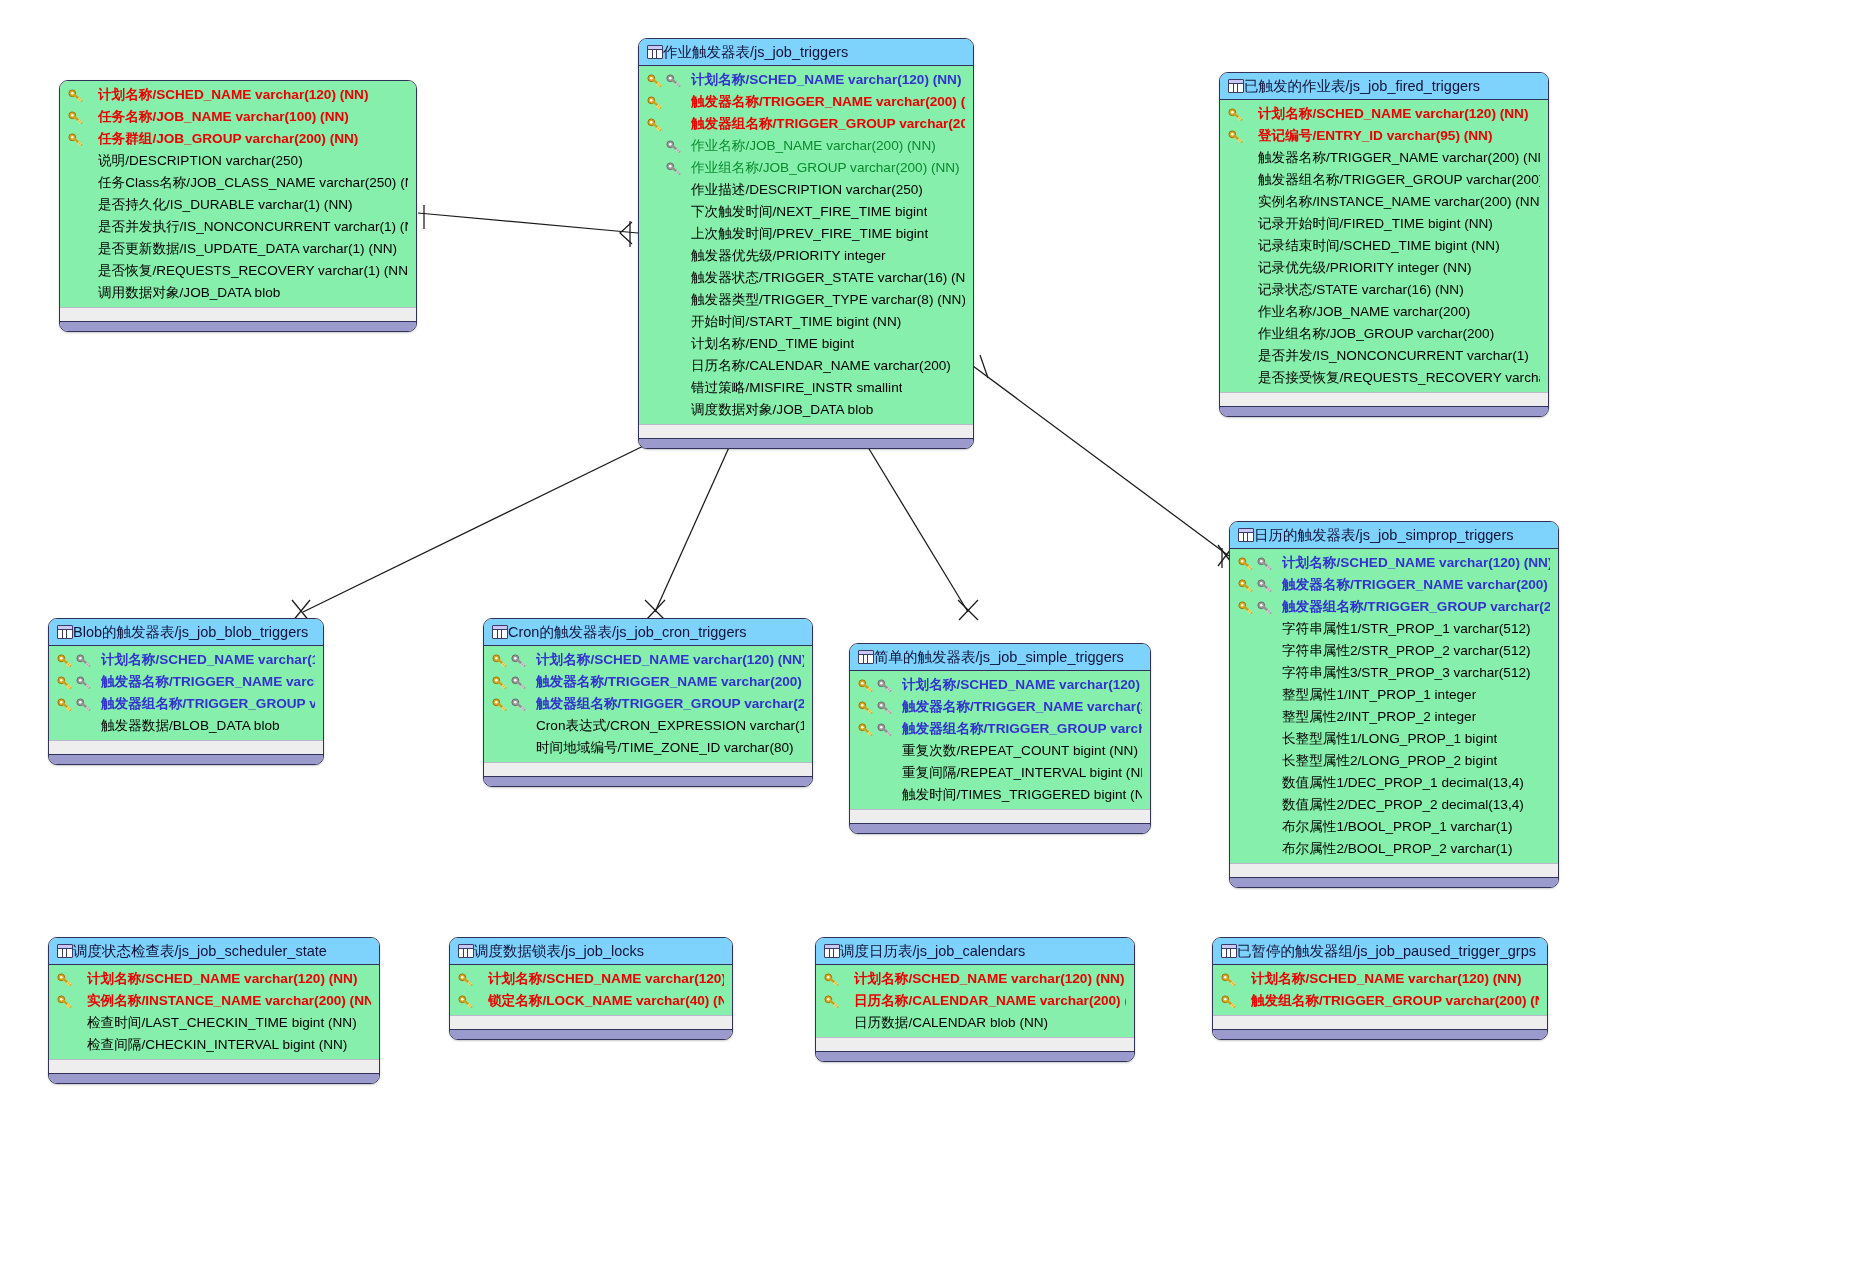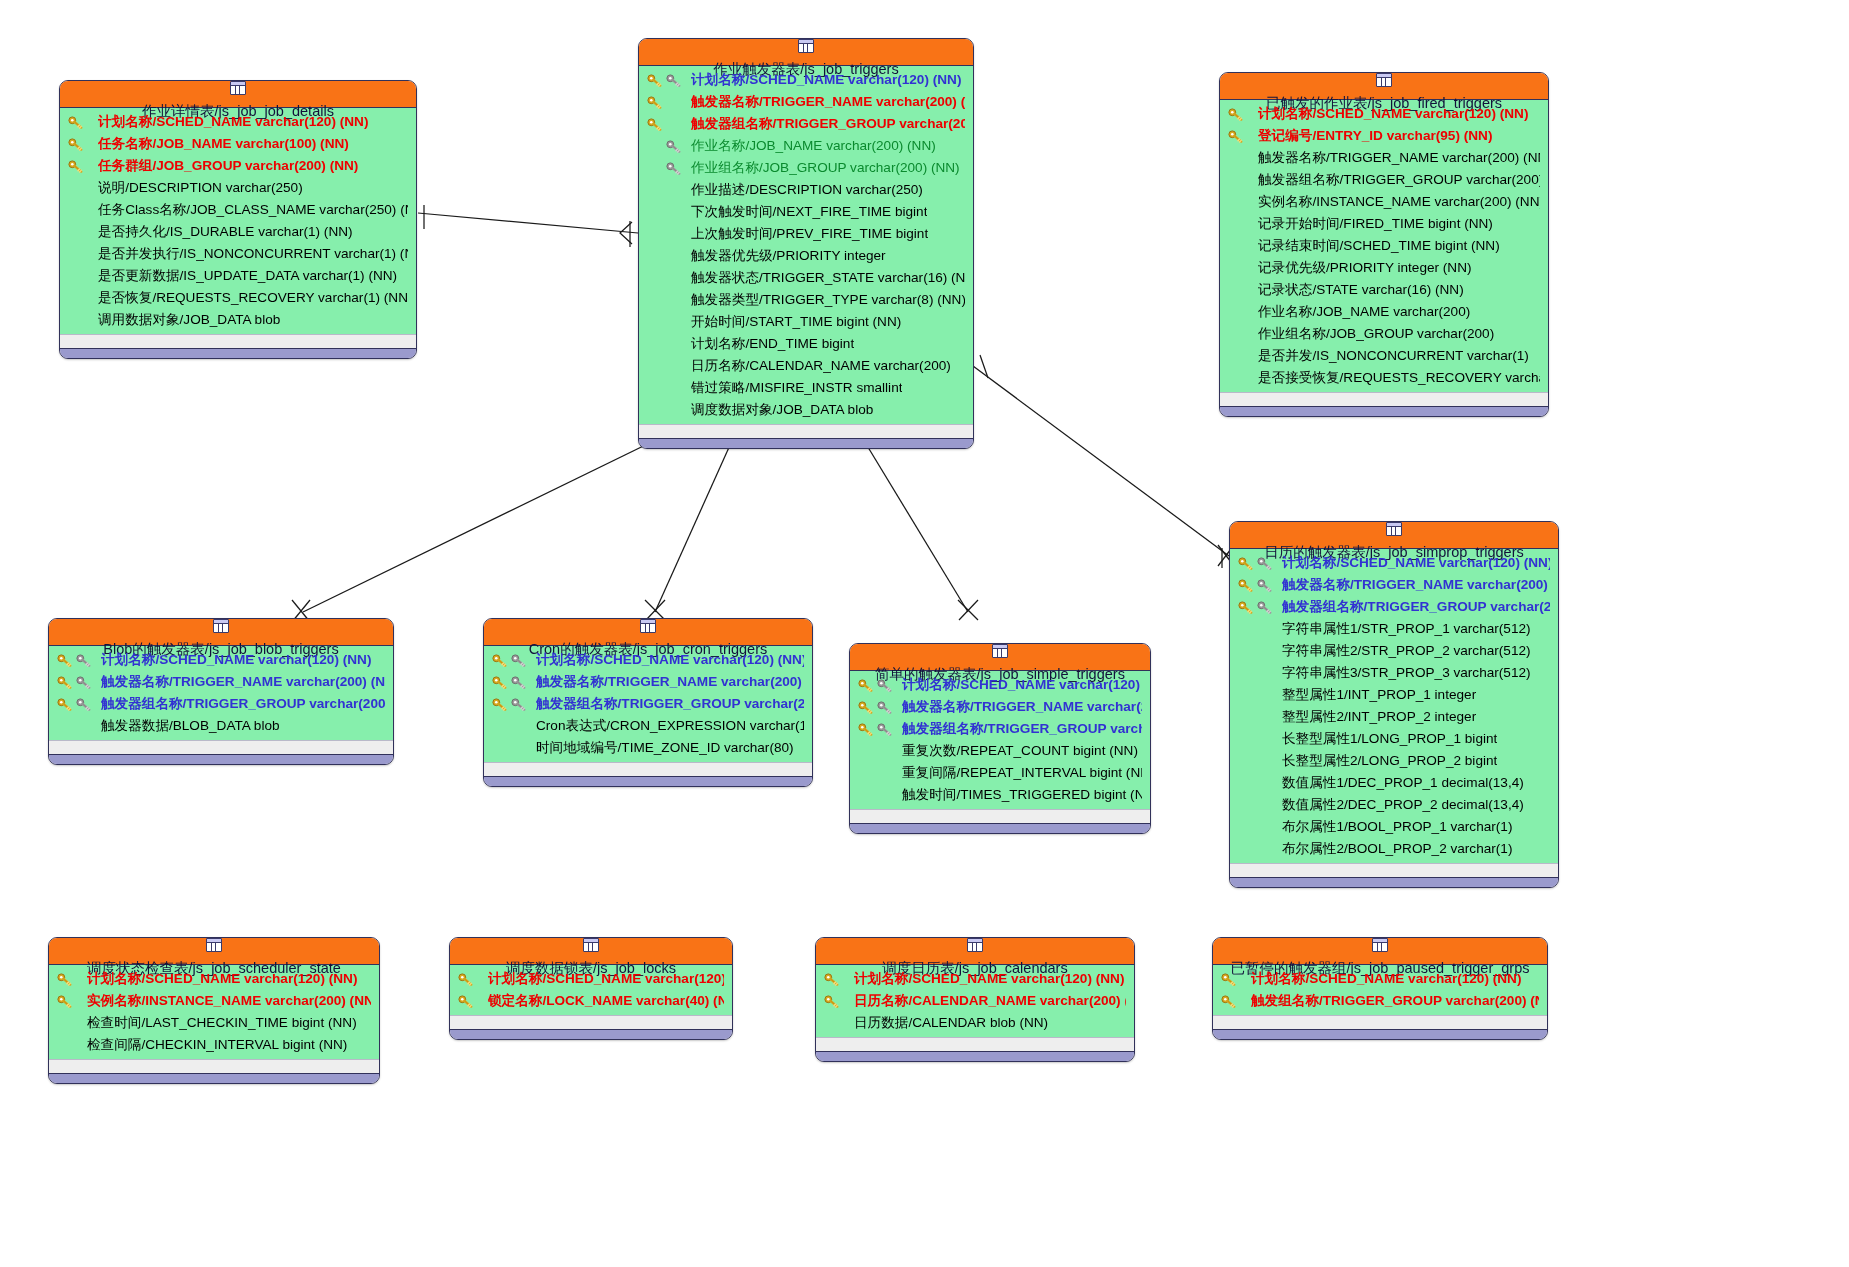--- a/index.html
+++ b/index.html
@@ -17,29 +17,28 @@
     position:absolute;
     border:1px solid #31315a;
     border-radius:9px;
     background:#ffffff;
     box-sizing:border-box;
     box-shadow:0 1px 2px rgba(0,0,0,.22);
     overflow:hidden;
   }
   .ent-title{
     height:26px;
-    background:#f97316;
+    background:#7dd3fc;
     border-bottom:1px solid #31315a;
     display:flex;align-items:center;
     padding:0 8px;
-    gap:7px;
+    gap:0;
     font-size:14.5px;
     color:#12123a;
     white-space:nowrap;
-    flex-direction:column;
   }
   .tbl-icon{
     width:14px;height:12px;
     flex:0 0 auto;
     border:1px solid #3a3a6b;
     background:
       linear-gradient(#c9c9f2 0 3px,#ffffff 3px 100%);
     position:relative;
     border-radius:1px;
   }
@@ -118,24 +117,20 @@
       <path d="M 973 366 L 1229 556"></path>
       <path d="M 980 355 L 988 378"></path>
       <path d="M 1218 545 L 1234 566"></path>
       <path d="M 1218 566 L 1234 545"></path>
       <path d="M 1222 548 L 1222 568"></path>
     </g>
   </svg>
 
   <div id="entities">
       <div class="entity" style="left: 59px; top: 80px; width: 358px;">
-        <div class="ent-title">
-          <span class="tbl-icon"></span>
-          <span>作业详情表/js_job_job_details</span>
-        </div>
         <div class="ent-fields">
           <div class="field">
             <span class="keys k-narrow">
               <svg class="key" viewBox="0 0 16 13" xmlns="http://www.w3.org/2000/svg">
                 <circle cx="4.3" cy="4.3" r="3.4" fill="#d8a91e" stroke="#9c7410" stroke-width="1"></circle>
                 <circle cx="4.3" cy="4.3" r="1.3" fill="#ffffff"></circle>
                 <path d="M6.6 6.0 L13.2 11.6" stroke="#d8a91e" stroke-width="2.4" stroke-linecap="round"></path>
                 <path d="M6.6 6.0 L13.2 11.6" stroke="#9c7410" stroke-width="0.7" stroke-linecap="round" opacity=".55"></path>
                 <path d="M10.0 10.6 L11.6 9.0" stroke="#f4db7a" stroke-width="1.5" stroke-linecap="round"></path>
                 <path d="M11.6 12.0 L13.1 10.4" stroke="#f4db7a" stroke-width="1.5" stroke-linecap="round"></path>
@@ -624,21 +619,21 @@
             <span class="keys">
               <span class="key"></span>
               <span class="key"></span>
             </span>
             <span class="fname c-black">布尔属性2/BOOL_PROP_2 varchar(1)</span>
           </div>
         </div>
         <div class="ent-foot"></div>
         <div class="ent-bottombar"></div>
       </div>
-      <div class="entity" style="left: 48px; top: 618px; width: 346px;">
+      <div class="entity" style="left: 48px; top: 618px; width: 276px;">
         <div class="ent-title">
           <span class="tbl-icon"></span>
           <span>Blob的触发器表/js_job_blob_triggers</span>
         </div>
         <div class="ent-fields">
           <div class="field">
             <span class="keys">
               <svg class="key" viewBox="0 0 16 13" xmlns="http://www.w3.org/2000/svg">
                 <circle cx="4.3" cy="4.3" r="3.4" fill="#d8a91e" stroke="#9c7410" stroke-width="1"></circle>
                 <circle cx="4.3" cy="4.3" r="1.3" fill="#ffffff"></circle>

